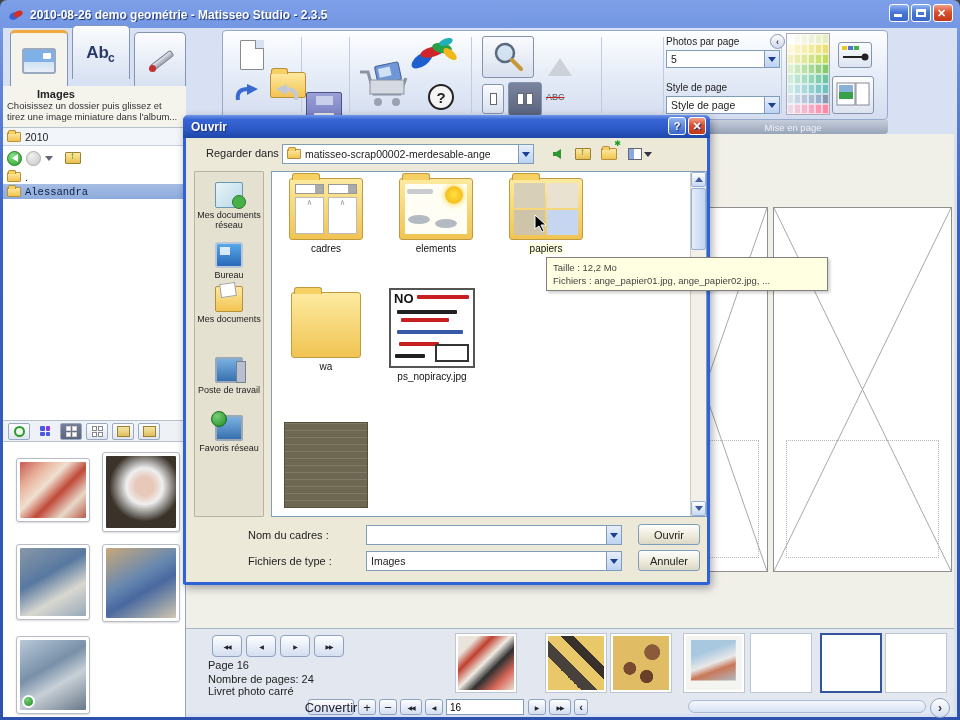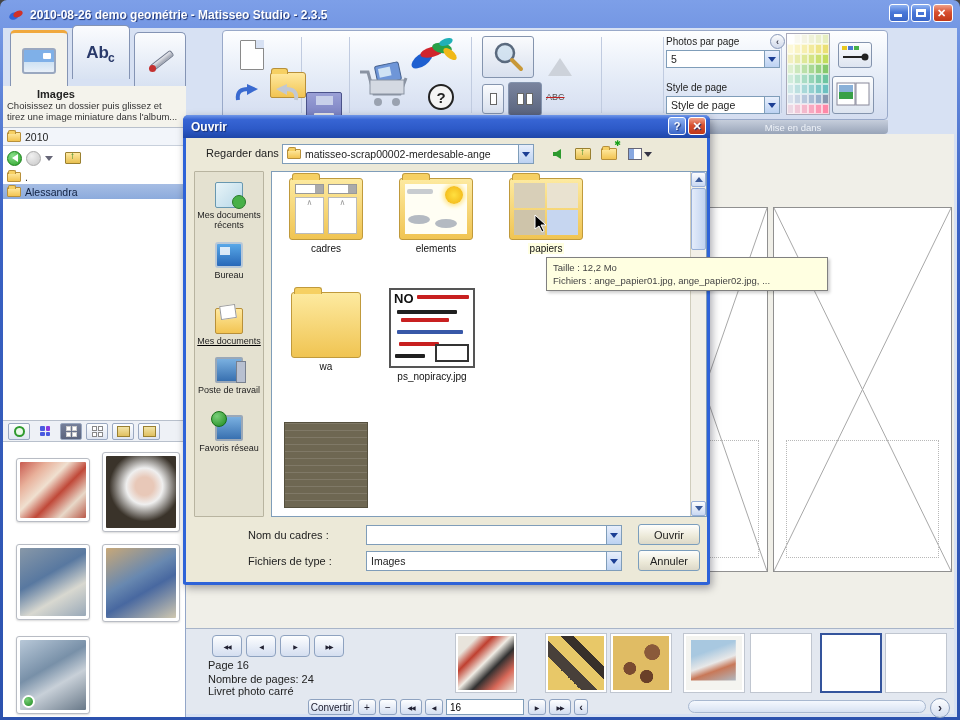--- a/index.html
+++ b/index.html
@@ -188,21 +188,21 @@
         font-size:6px;color:#223;letter-spacing:-1px;}
   .btxt{position:absolute;left:22px;font-size:11px;color:#222;}
   .bthumb{position:absolute;top:4px;width:62px;height:60px;background:#fff;border:1px solid #c0c6d0;padding:2px;}
   .bthumb .in{width:100%;height:100%;}
   .tb1{background:linear-gradient(135deg,#e8e4dc 18%,#c04030 32%,#f0ece4 48%,#303030 62%,#d86858 80%,#e8e0d4);}
   .tb2{background:#e8c868;background-image:linear-gradient(45deg,transparent 30%,#48403a 30% 45%,transparent 45% 60%,#38302a 60% 72%,transparent 72%);}
   .tb3{background:#e0bc64;background-image:radial-gradient(circle at 30% 60%,#7a4a30 12%,transparent 13%),radial-gradient(circle at 70% 30%,#8a5a3a 14%,transparent 15%),radial-gradient(circle at 60% 75%,#6a4028 12%,transparent 13%);}
   .tb4{background:#f4f4f0;background-image:linear-gradient(160deg,#a8c8e0 30%,#e8e8e8 55%,#c87858 70%,#b0b8c0);background-size:80% 75%;background-repeat:no-repeat;background-position:45% 30%;}
   .tb-sel{border:2px solid #34549c !important;}
   .bctl{position:absolute;top:70px;height:16px;border:1px solid #8ea2c0;border-radius:3px;
-        background:linear-gradient(180deg,#fdfeff,#d4def0);display:flex;align-items:center;justify-content:center;font-size:10px;color:#223;}
+        background:linear-gradient(180deg,#fdfeff,#d4def0);display:flex;align-items:center;justify-content:center;font-size:13px;color:#223;}
   .pagefield{position:absolute;top:70px;height:16px;border:1px solid #7f9db9;font-size:10px;padding:0 3px;}
   .pill{position:absolute;left:502px;top:71px;width:238px;height:13px;border-radius:7px;border:1px solid #a8b8d0;
         background:linear-gradient(180deg,#f4f8fe,#d8e2f2);}
   .expand{position:absolute;left:744px;top:69px;width:20px;height:20px;border-radius:50%;border:1px solid #8ea2c0;
         background:linear-gradient(180deg,#fdfeff,#d4def0);display:flex;align-items:center;justify-content:center;font-weight:bold;font-size:12px;color:#334;}
 </style>
 </head>
 <body>
 
 <div class="stage">
@@ -381,21 +381,21 @@
     </svg>
   </div>
   <div class="lay-btn" style="left:832px;top:76px;width:42px;height:38px;">
     <svg width="40" height="36" viewBox="0 0 40 36">
       <rect x="4" y="6" width="18px" height="22" fill="#fff" stroke="#889"></rect>
       <rect x="6" y="8" width="14" height="7" fill="#88b0d8"></rect>
         <rect x="6" y="15" width="14" height="7" fill="#38a048"></rect>
       <rect x="23" y="6" width="13" height="22" fill="#fff" stroke="#889"></rect>
     </svg>
   </div>
-  <div class="mise-bar">Mise en dans</div>
+  <div class="mise-bar">Mise en page</div>
 
   <div class="canvas">
     <div class="page" style="left:454px;top:73px;width:128px;height:365px;">
       <svg viewBox="0 0 100 100" preserveAspectRatio="none">
         <line x1="0" y1="0" x2="100" y2="100" stroke="#a8a8a8" vector-effect="non-scaling-stroke"></line>
         <line x1="100" y1="0" x2="0" y2="100" stroke="#a8a8a8" vector-effect="non-scaling-stroke"></line>
       </svg>
       <div class="dotted" style="left:8px;right:8px;top:232px;height:118px;"></div>
     </div>
     <div class="page" style="left:587px;top:73px;width:179px;height:365px;">
@@ -419,21 +419,21 @@
       <span class="nav-circle gray"></span>
       <i class="tri-dn" style="border-top-color:#667;"></i>
       <span class="up-folder" style="margin-left:8px;"></span>
     </div>
     <div class="lp-row" style="top:42px;height:14px;">
       <span class="fold"></span>
       <span>.</span>
     </div>
     <div class="lp-row sel-row" style="top:56px;height:15px;">
       <span class="fold"></span>
-      <span style="color:#102040;">Alessandra</span>
+      <span style="color:#102040;font-family:Liberation Mono, monospace;">Alessandra</span>
     </div>
     <div class="lp-toolbar">
       <span class="tb-ic">
           <span class="clock"></span>
         </span>
       <span class="tb-ic" style="border-color:transparent;background:none;">
           <span class="dots4">
             <i></i>
             <i></i>
             <i></i>
@@ -580,27 +580,27 @@
         <span class="fold" style="width:16px;height:12px;"></span>
       </div>
     <div class="tool-ic" style="left:440px;top:29px;width:28px;">
         <span class="view-ic"></span>
         <i class="tri-dn" style="margin-left:2px;border-top-color:#334;"></i>
       </div>
 
     <div class="places">
       <div class="place" style="top:10px;">
         <span class="pic pic-doc"></span>
-        <span class="lbl">Mes documents récents</span>
+        <span class="lbl">Mes documents réseau</span>
       </div>
       <div class="place" style="top:70px;">
         <span class="pic pic-desk"></span>
         <span class="lbl">Bureau</span>
       </div>
-      <div class="place" style="top:136px;text-decoration:underline;">
+      <div class="place" style="top:114px;">
         <span class="pic pic-mydocs"></span>
         <span class="lbl">Mes documents</span>
       </div>
       <div class="place" style="top:185px;">
         <span class="pic pic-comp"></span>
         <span class="lbl">Poste de travail</span>
       </div>
       <div class="place" style="top:243px;">
         <span class="pic pic-net"></span>
         <span class="lbl">Favoris réseau</span>

